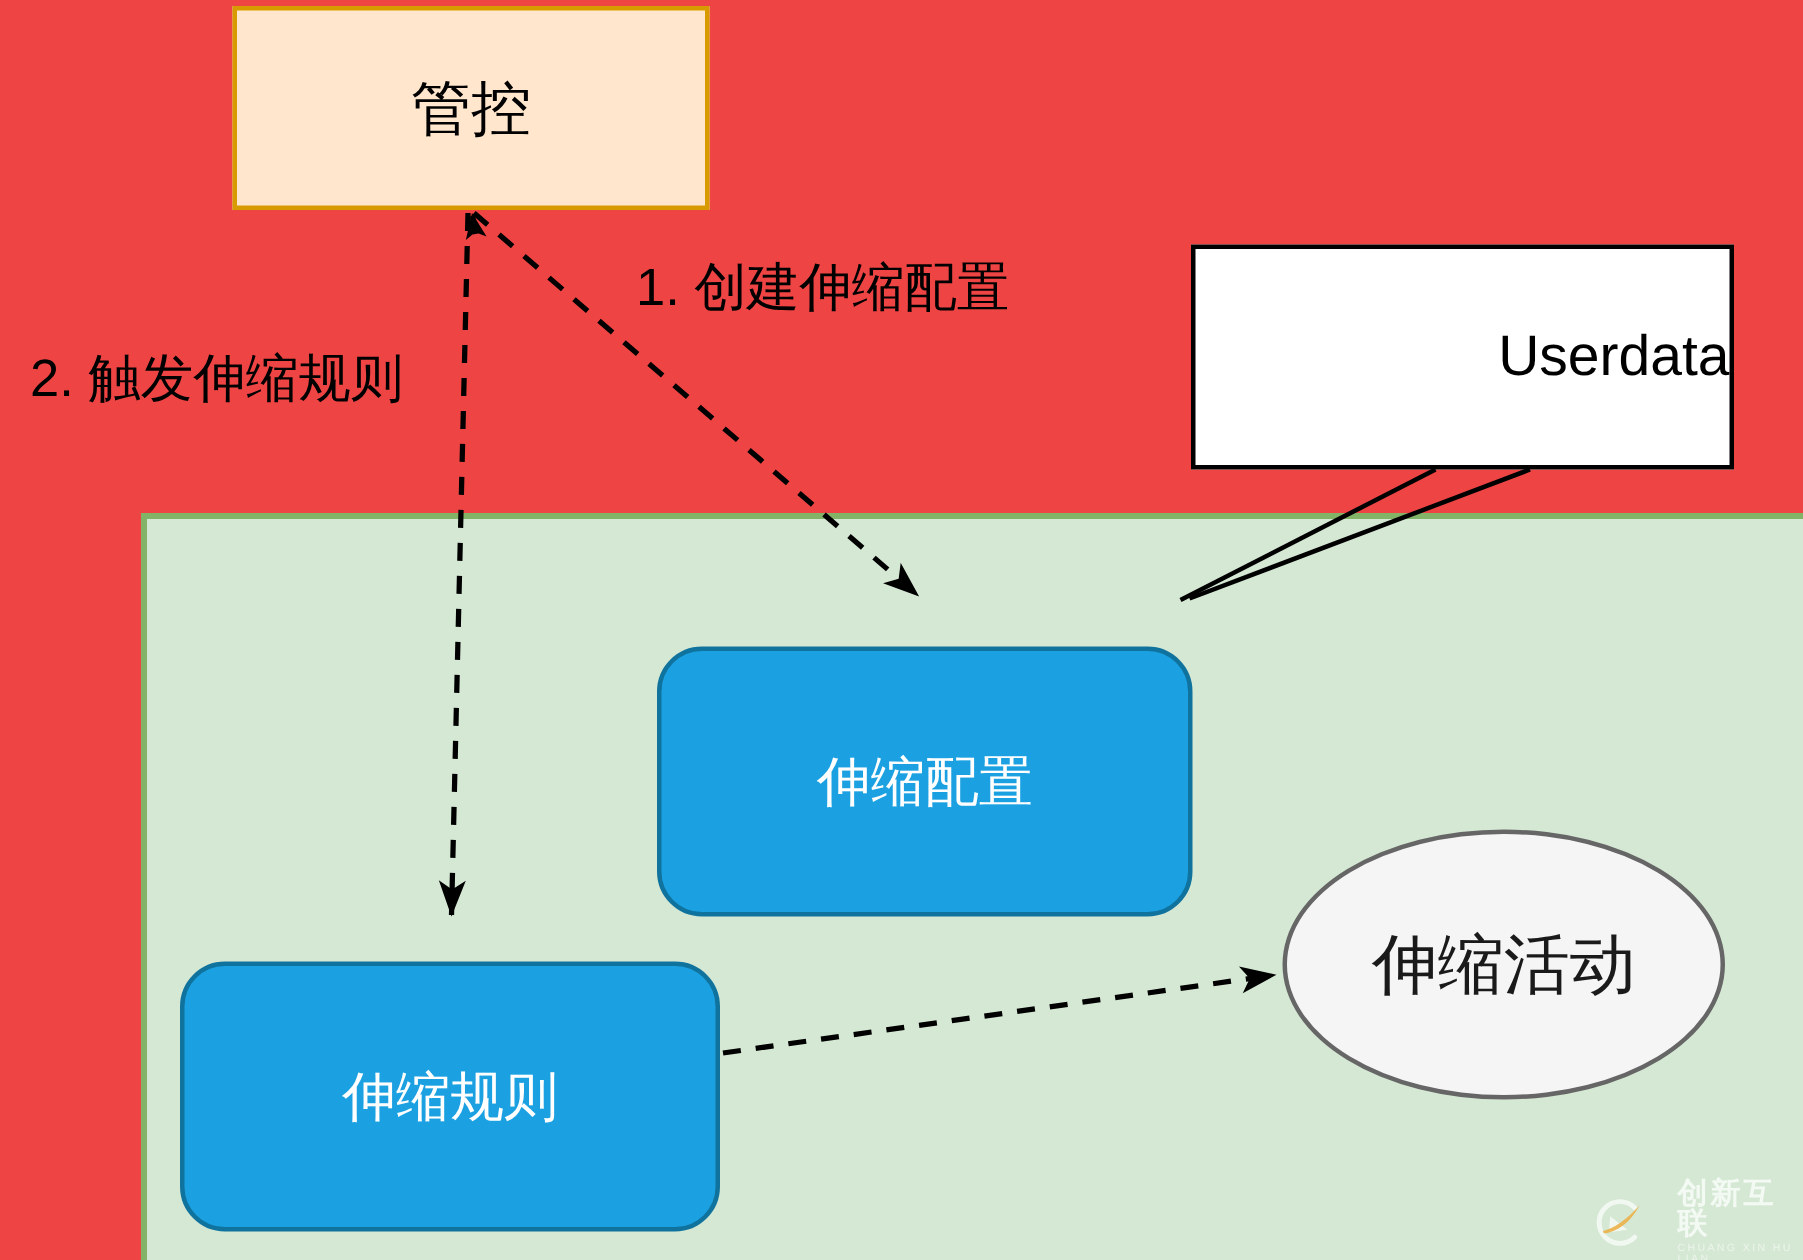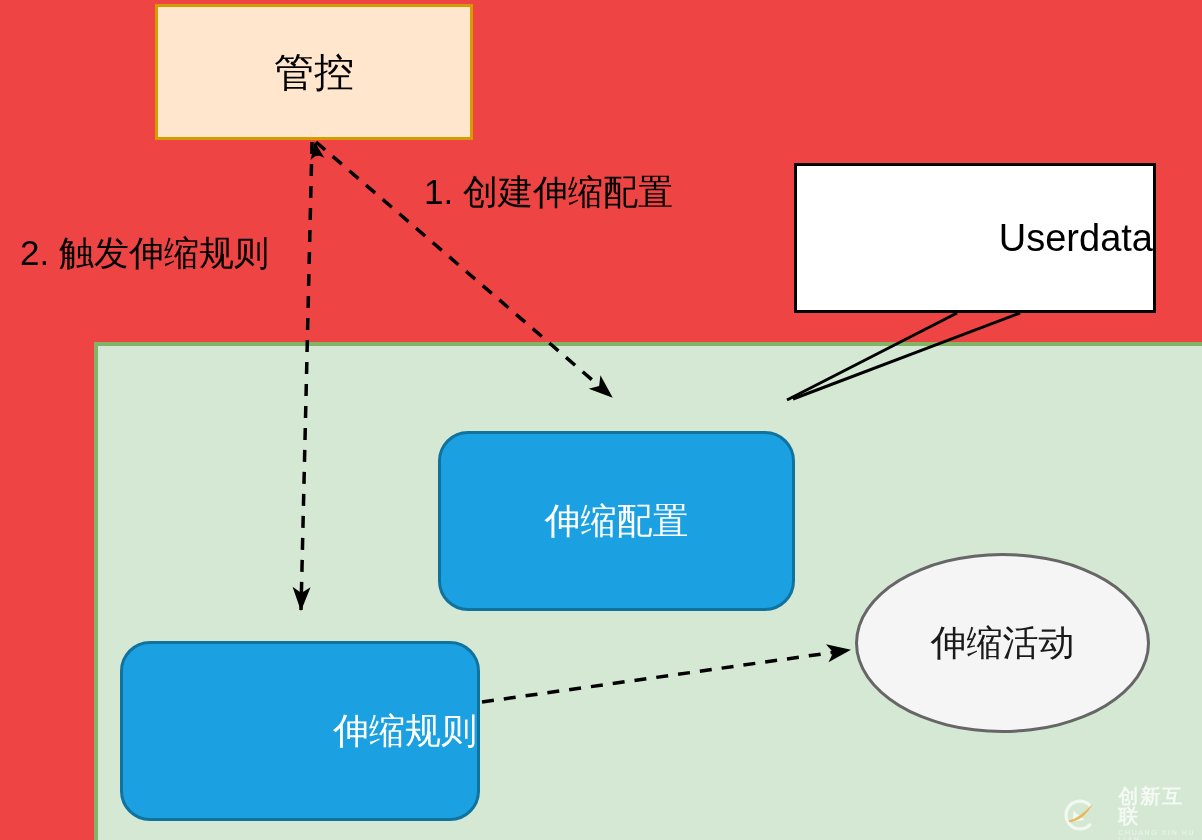--- a/index.html
+++ b/index.html
@@ -47,29 +47,29 @@
   }
 
   .node-blue {
     background: var(--node-fill);
     border: 3px solid var(--node-stroke);
     border-radius: 30px;
     font-size: 36px; color: #ffffff; margin-top: 28px;
   }
 
   .node-config { left: 438px; top: 403px; width: 357px; height: 180px; }
-  .node-rule   { left: 120px; top: 613px; width: 360px; height: 180px; justify-content: flex-end; }
+  .node-rule   { left: 120px; top: 613px; width: 360px; height: 180px; }
 
   .node-activity {
     left: 855px; top: 553px;
     width: 295px; height: 180px;
     background: var(--activity-fill);
     border: 3px solid var(--activity-stroke);
     border-radius: 50%;
-    font-size: 36px; color: #1a1a1a;
+    font-size: 44px; color: #1a1a1a;
   }
 
   .connectors {
     position: absolute;
     left: 0; top: 0;
     pointer-events: none;
   }
   .dash { stroke: var(--line); stroke-width: 3.5; fill: none; stroke-dasharray: 12 10; }
   .solid { stroke: var(--line); stroke-width: 3.5; fill: none; }
   .tail { stroke: var(--line); stroke-width: 3; fill: none; }

